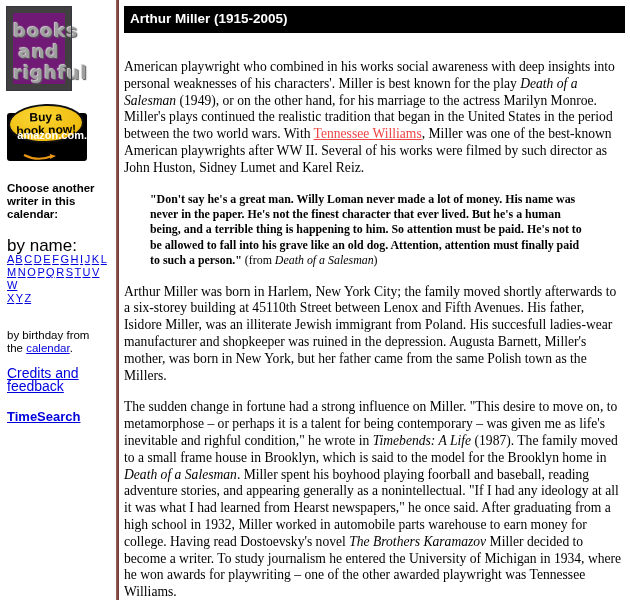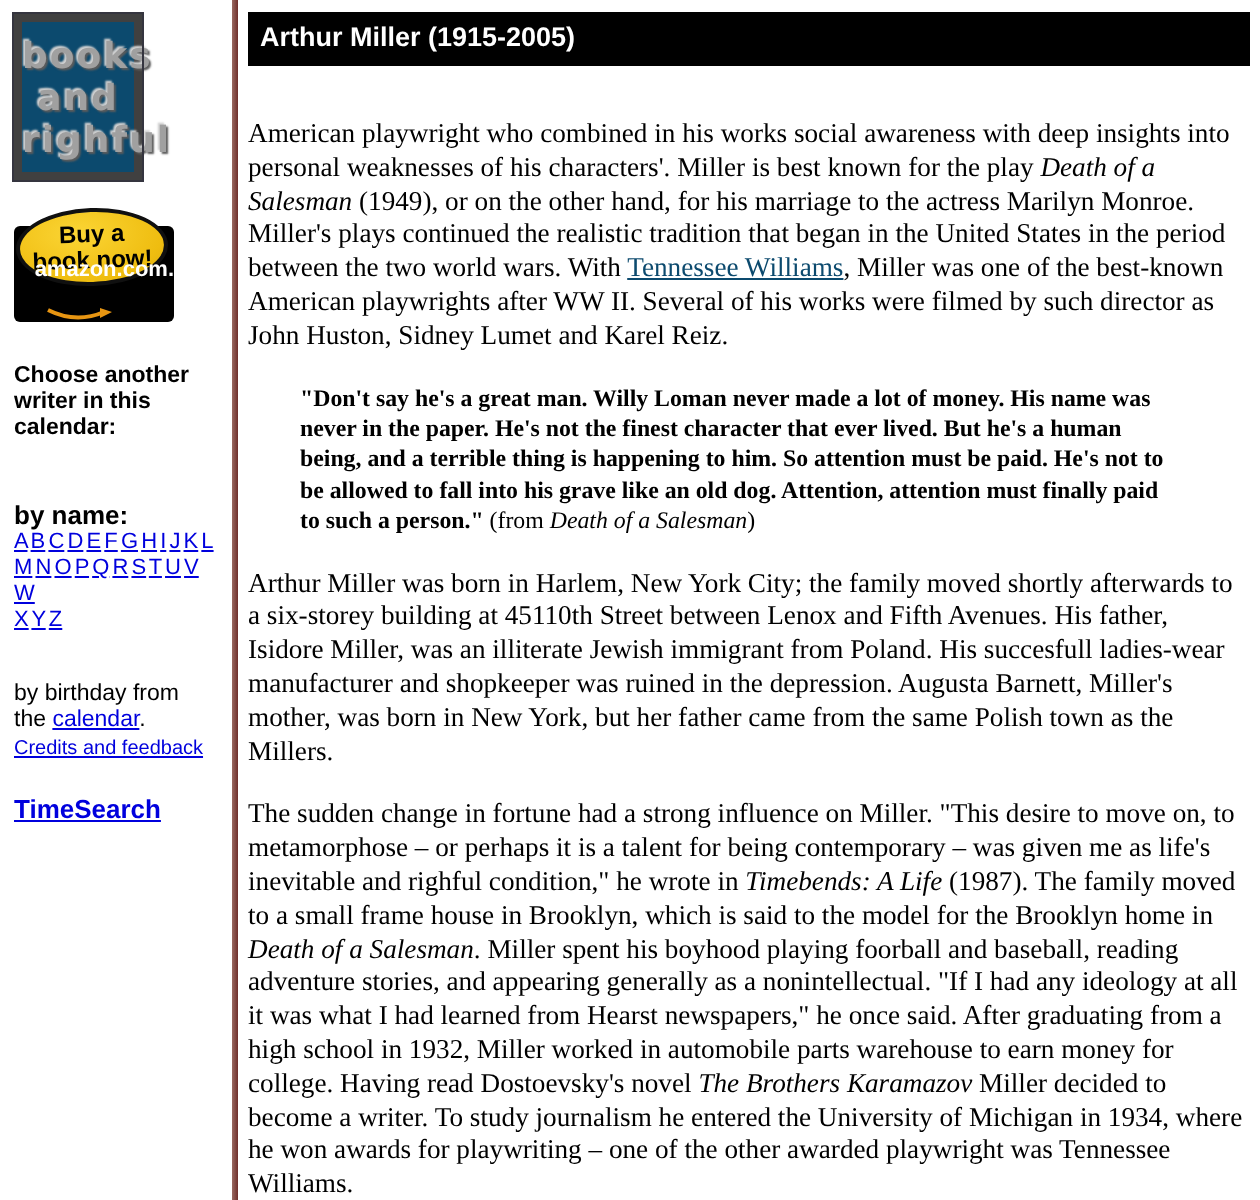--- a/index.html
+++ b/index.html
@@ -2,59 +2,59 @@
 <html><head>
 <meta charset="utf-8">
 <style>
   html,body{margin:0;padding:0;background:#fff;}
   .page{position:relative;width:630px;height:600px;background:#fff;overflow:hidden;
         font-family:"Liberation Sans",sans-serif;}
 
   
   .sidebar{position:absolute;left:0;top:0;width:117px;height:600px;
            padding:7px 6px 0 7px;box-sizing:border-box;font-size:11px;color:#000;}
-  .logo-box{width:64px;height:83px;box-sizing:border-box;background:#0c4a6e;
-            border:4px solid #404040;outline:1px solid #35353f;display:block;
+  .logo-box{width:64px;height:83px;box-sizing:border-box;background:#701a75;
+            border:6px solid #404040;outline:1px solid #35353f;display:block;
             text-align:center;padding-top:7px;cursor:pointer;}
   .logo-line{font:bold 18px/21px "DejaVu Sans",sans-serif;color:#a0a0a0;
              text-shadow:-1px -1px 1px #d2d2d2,1px 1px 1px #5c5c5c;letter-spacing:1px;}
 
   .amazon-btn{position:relative;display:block;width:80px;height:57px;margin-top:14px;cursor:pointer;}
   .amz-black{position:absolute;left:0;top:9px;width:80px;height:48px;background:#000;border-radius:3px;}
   .amz-ellipse{position:absolute;left:1px;top:0;width:76px;height:39px;
                background:radial-gradient(ellipse at 40% 30%,#fbd535 0%,#efbd10 70%,#d9a90c 100%);
                border:2px solid #101010;border-radius:50%;box-sizing:border-box;
                transform:rotate(-2deg);text-align:center;padding-top:5px;}
   .amz-line{font:bold 12px/13px "Liberation Sans",sans-serif;color:#000;}
   .amz-brand{position:absolute;left:0;bottom:20px;width:100%;text-align:right;
              font:bold 11px/12px "Liberation Sans",sans-serif;color:#fff;letter-spacing:0;}
   .amz-swoosh{position:absolute;left:16px;bottom:0;}
 
   .sb-heading{font-weight:bold;font-size:11.5px;line-height:13px;margin-top:21px;}
-  .sb-byname{margin-top:30px;font-size:13px;line-height:13px;font-weight:bold;}
+  .sb-byname{margin-top:18px;font-size:17px;line-height:13px;}
   .alphabet{font-size:11px;line-height:13px;word-spacing:-1.5px;margin-top:1px;}
   .sb-bday{margin-top:24px;font-size:11.5px;line-height:13px;width:100px;}
-  .sb-credits{margin-top:1px;font-size:10px;line-height:13px;}
+  .sb-credits{margin-top:12px;font-size:14px;line-height:13px;}
   .sb-ts{margin-top:17px;font-size:13px;line-height:13px;}
   .slink{color:#0000dd;text-decoration:underline;cursor:pointer;}
   .bold{font-weight:bold;}
 
   
   .divider{position:absolute;left:116px;top:0;width:3px;height:600px;
            background:linear-gradient(to right,#9a6a62,#6e2f2b);}
 
   
   .main{position:absolute;left:122px;top:0;width:508px;height:600px;overflow:hidden;
         padding:6px 5px 0 2px;box-sizing:border-box;}
   .header{background:#000;color:#fff;font:bold 13.5px/14px "Liberation Sans",sans-serif;
           padding:6px 6px 7px 6px;margin-bottom:26px;}
   .article{font-family:"Liberation Serif",serif;color:#000;}
   .para{font-size:13.6px;line-height:16.8px;margin:15px 0;}
   .quote{font-size:11.9px;line-height:15.4px;font-weight:bold;margin:15px 34px 15px 26px;}
-  .txtlink{color:#0c4a6e;text-decoration:underline;cursor:pointer;}
+  .txtlink{color:#ef4444;text-decoration:underline;cursor:pointer;}
 </style>
 </head>
 <body>
 
 <div class="page">
 
   <div class="sidebar">
 
     <a class="logo-box">
       <div class="logo-line">books</div>

